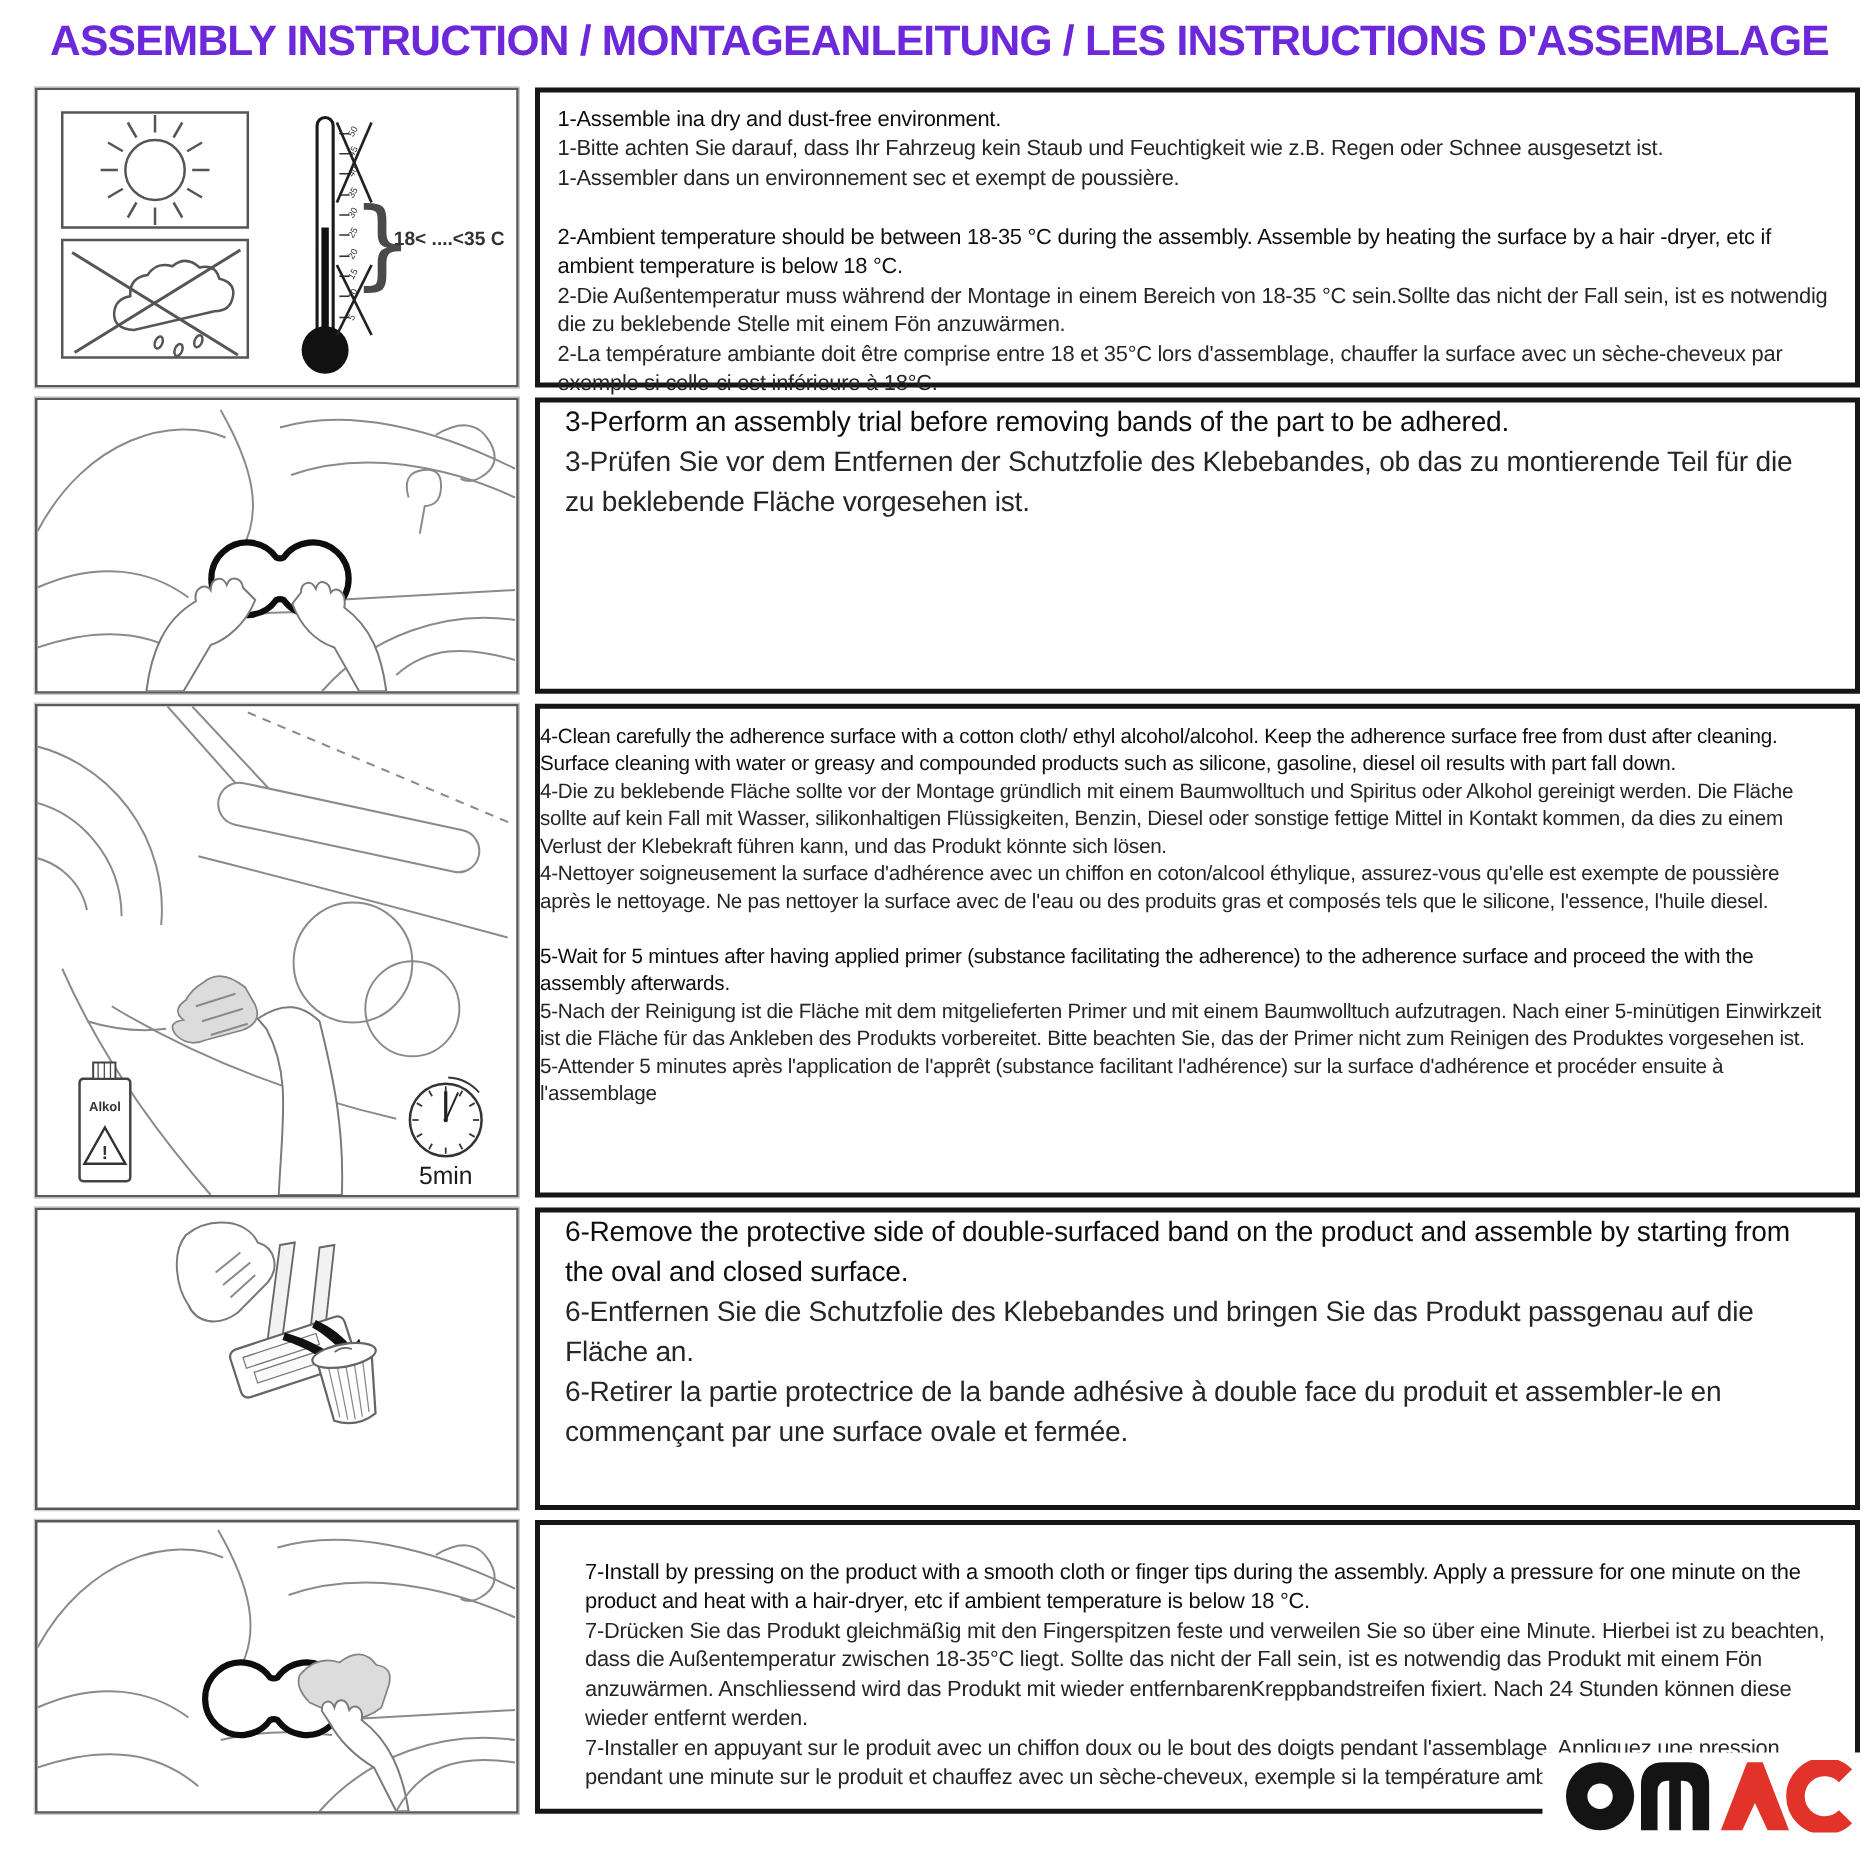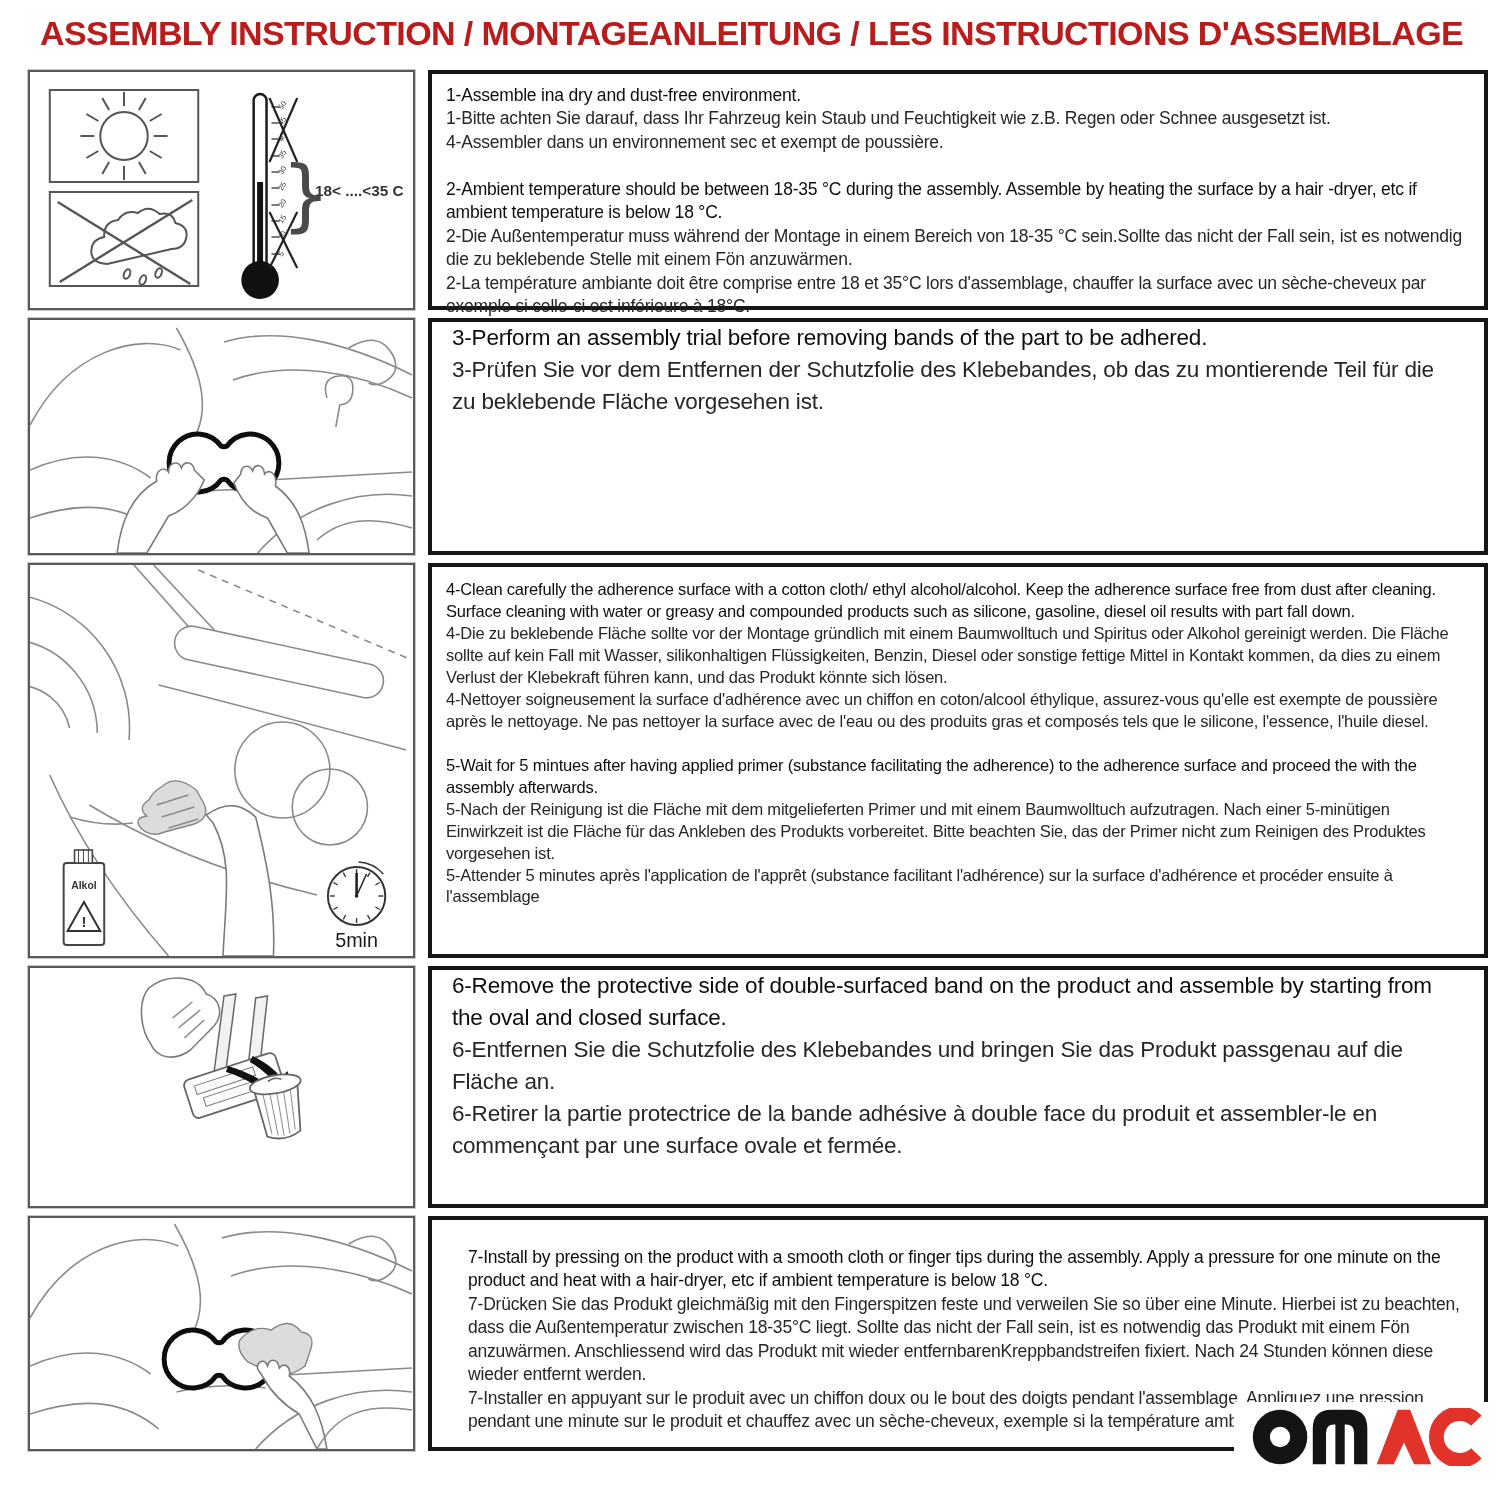--- a/index.html
+++ b/index.html
@@ -1,31 +1,31 @@
 <!DOCTYPE html>
 <html><head>
 <meta charset="utf-8">
 <style>
   html,body{margin:0;padding:0;background:#fff;}
   body{width:1500px;height:1500px;position:relative;font-family:"Liberation Sans",sans-serif;overflow:hidden;}
   .page{position:absolute;inset:0;background:#fff;}
   .title{position:absolute;left:40px;top:14px;margin:0;font-size:34px;font-weight:bold;
-         color:#b91c1c;letter-spacing:-0.6px;white-space:nowrap;}
+         color:#6d28d9;letter-spacing:-0.6px;white-space:nowrap;}
   .rows{position:absolute;left:28px;top:70px;right:12px;display:flex;flex-direction:column;gap:8px;}
   .row{display:flex;gap:13px;}
   .row1{height:240px}.row2{height:237px}.row3{height:395px}.row4{height:242px}.row5{height:235px}
   .fig{flex:0 0 387px;height:100%;border:2px solid #5a5a5a;outline:1px solid #c9c9c9;
        box-sizing:border-box;background:#fff;}
   .fig svg{display:block;width:100%;height:100%;}
   .txt{flex:1;height:100%;border:4px solid #161616;box-sizing:border-box;background:#fff;color:#262626;}
   .txt p{margin:0;}
   .b{font-weight:normal;color:#0e0e0e;}
   .gap{margin-top:1.35em !important;}
   .small{font-size:17.5px;line-height:1.34;padding:10px 16px 0 14px;letter-spacing:-0.2px;}
-  .mid{font-size:16.5px;line-height:1.33;padding:12px 16px 0 14px;letter-spacing:-0.2px;}
+  .mid{font-size:16.5px;line-height:1.33;padding:12px 16px 0 0;letter-spacing:-0.2px;}
   .big{font-size:22.5px;line-height:1.42;display:flex;flex-direction:column;justify-content:flex-start;
        padding:0 20px;letter-spacing:-0.2px;}
   .big p{max-width:985px;}
   .p5{padding-top:26px;padding-left:36px;}
   .logo{position:absolute;top:1402px;right:6px;background:#fff;padding:6px 2px 10px 18px;z-index:5;}
   
   .art{stroke:#8a8a8a;stroke-width:1.6;fill:none;}
   .artD{stroke:#555;stroke-width:2;fill:none;}
   .bold-part{stroke:#0d0d0d;stroke-width:5;fill:#fff;}
   .hand{fill:#fff;stroke:#7a7a7a;stroke-width:1.6;}
@@ -109,21 +109,21 @@
                 <line x1="270" y1="140" x2="242" y2="196"></line>
             </g>
             <text x="254" y="150" font-size="78" fill="#4a4a4a" font-family="DejaVu Sans">}</text>
             <text x="288" y="124" font-size="15.5" font-weight="bold" fill="#333">18&lt; ....&lt;35 C</text>
           </g>
         </svg>
       </div>
       <div class="txt small">
         <p class="b">1-Assemble ina dry and dust-free environment.</p>
         <p>1-Bitte achten Sie darauf, dass Ihr Fahrzeug kein Staub und Feuchtigkeit wie z.B. Regen oder Schnee ausgesetzt ist.</p>
-        <p>4-Assembler dans un environnement sec et exempt de poussière.</p>
+        <p>1-Assembler dans un environnement sec et exempt de poussière.</p>
         <p class="b gap">2-Ambient temperature should be between 18-35 °C  during the assembly. Assemble by heating the surface by a hair -dryer, etc if ambient temperature is below 18 °C.</p>
         <p>2-Die Außentemperatur muss während der Montage in einem Bereich von 18-35 °C  sein.Sollte das nicht der Fall sein, ist es notwendig die zu beklebende Stelle mit einem Fön anzuwärmen.</p>
         <p>2-La température ambiante doit être comprise entre 18 et 35°C lors d'assemblage, chauffer la surface avec un sèche-cheveux par exemple si celle-ci est inférieure à 18°C.</p>
       </div>
     </section>
 
     <section class="row row2">
       <div class="fig">
         <svg viewBox="0 0 387 233" preserveAspectRatio="none">
           <g class="art">

